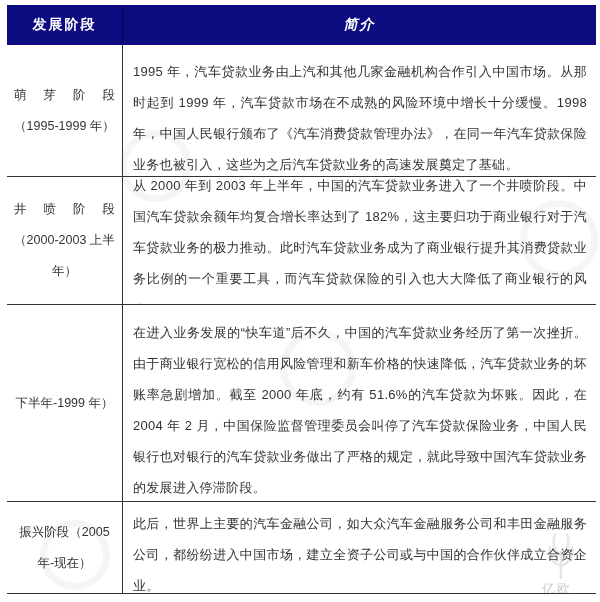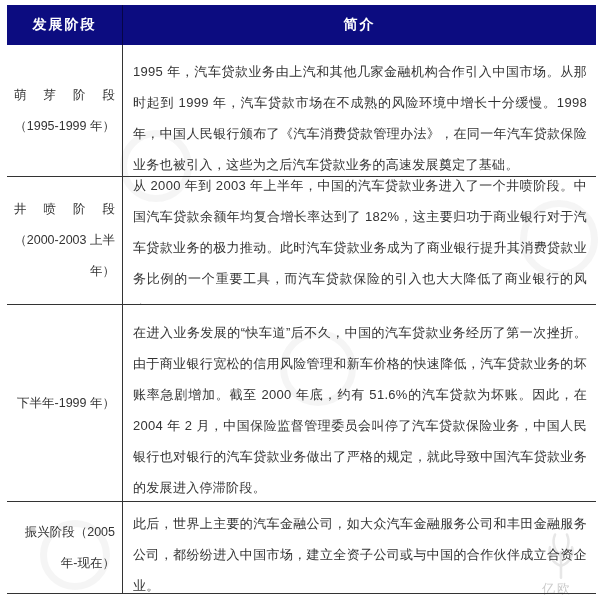--- a/index.html
+++ b/index.html
@@ -36,36 +36,36 @@
   .thead{
     display:flex;height:40px;
     background:var(--header-bg);
     color:var(--header-text);
   }
   .th{
     display:flex;align-items:center;justify-content:center;
     font-weight:bold;font-size:14px;letter-spacing:2px;
   }
   .th-stage{flex:0 0 116px;border-right:1px solid rgba(0,0,0,0.45);box-sizing:border-box;}
-  .th-desc{flex:1;}
+  .th-desc{flex:1;font-style:italic;}
   .tbody{border-bottom:1px solid var(--border);}
   .trow{display:flex;}
   .trow + .trow{border-top:1px solid var(--border);}
   .trow:nth-child(1){height:131px;}
   .trow:nth-child(2){height:127px;}
   .trow:nth-child(3){height:196px;}
   .trow:nth-child(4){height:91px;}
   .stage-cell{
     flex:0 0 116px;box-sizing:border-box;
     border-right:1px solid var(--border);
     display:flex;flex-direction:column;justify-content:center;
     padding:6px 7px;
     font-size:12.5px;color:var(--text);
   }
-  .stage-line{line-height:31px;text-align:right;}
+  .stage-line{line-height:31px;text-align:center;}
   .stage-line.stretch{text-align:justify;text-align-last:justify;}
   .desc-cell{
     flex:1;box-sizing:border-box;
     display:flex;align-items:center;
     padding:14px 9px 0 10px;overflow:hidden;
   }
   .desc-text{
     margin:0;
     font-size:13px;line-height:31px;
     letter-spacing:0.3px;

